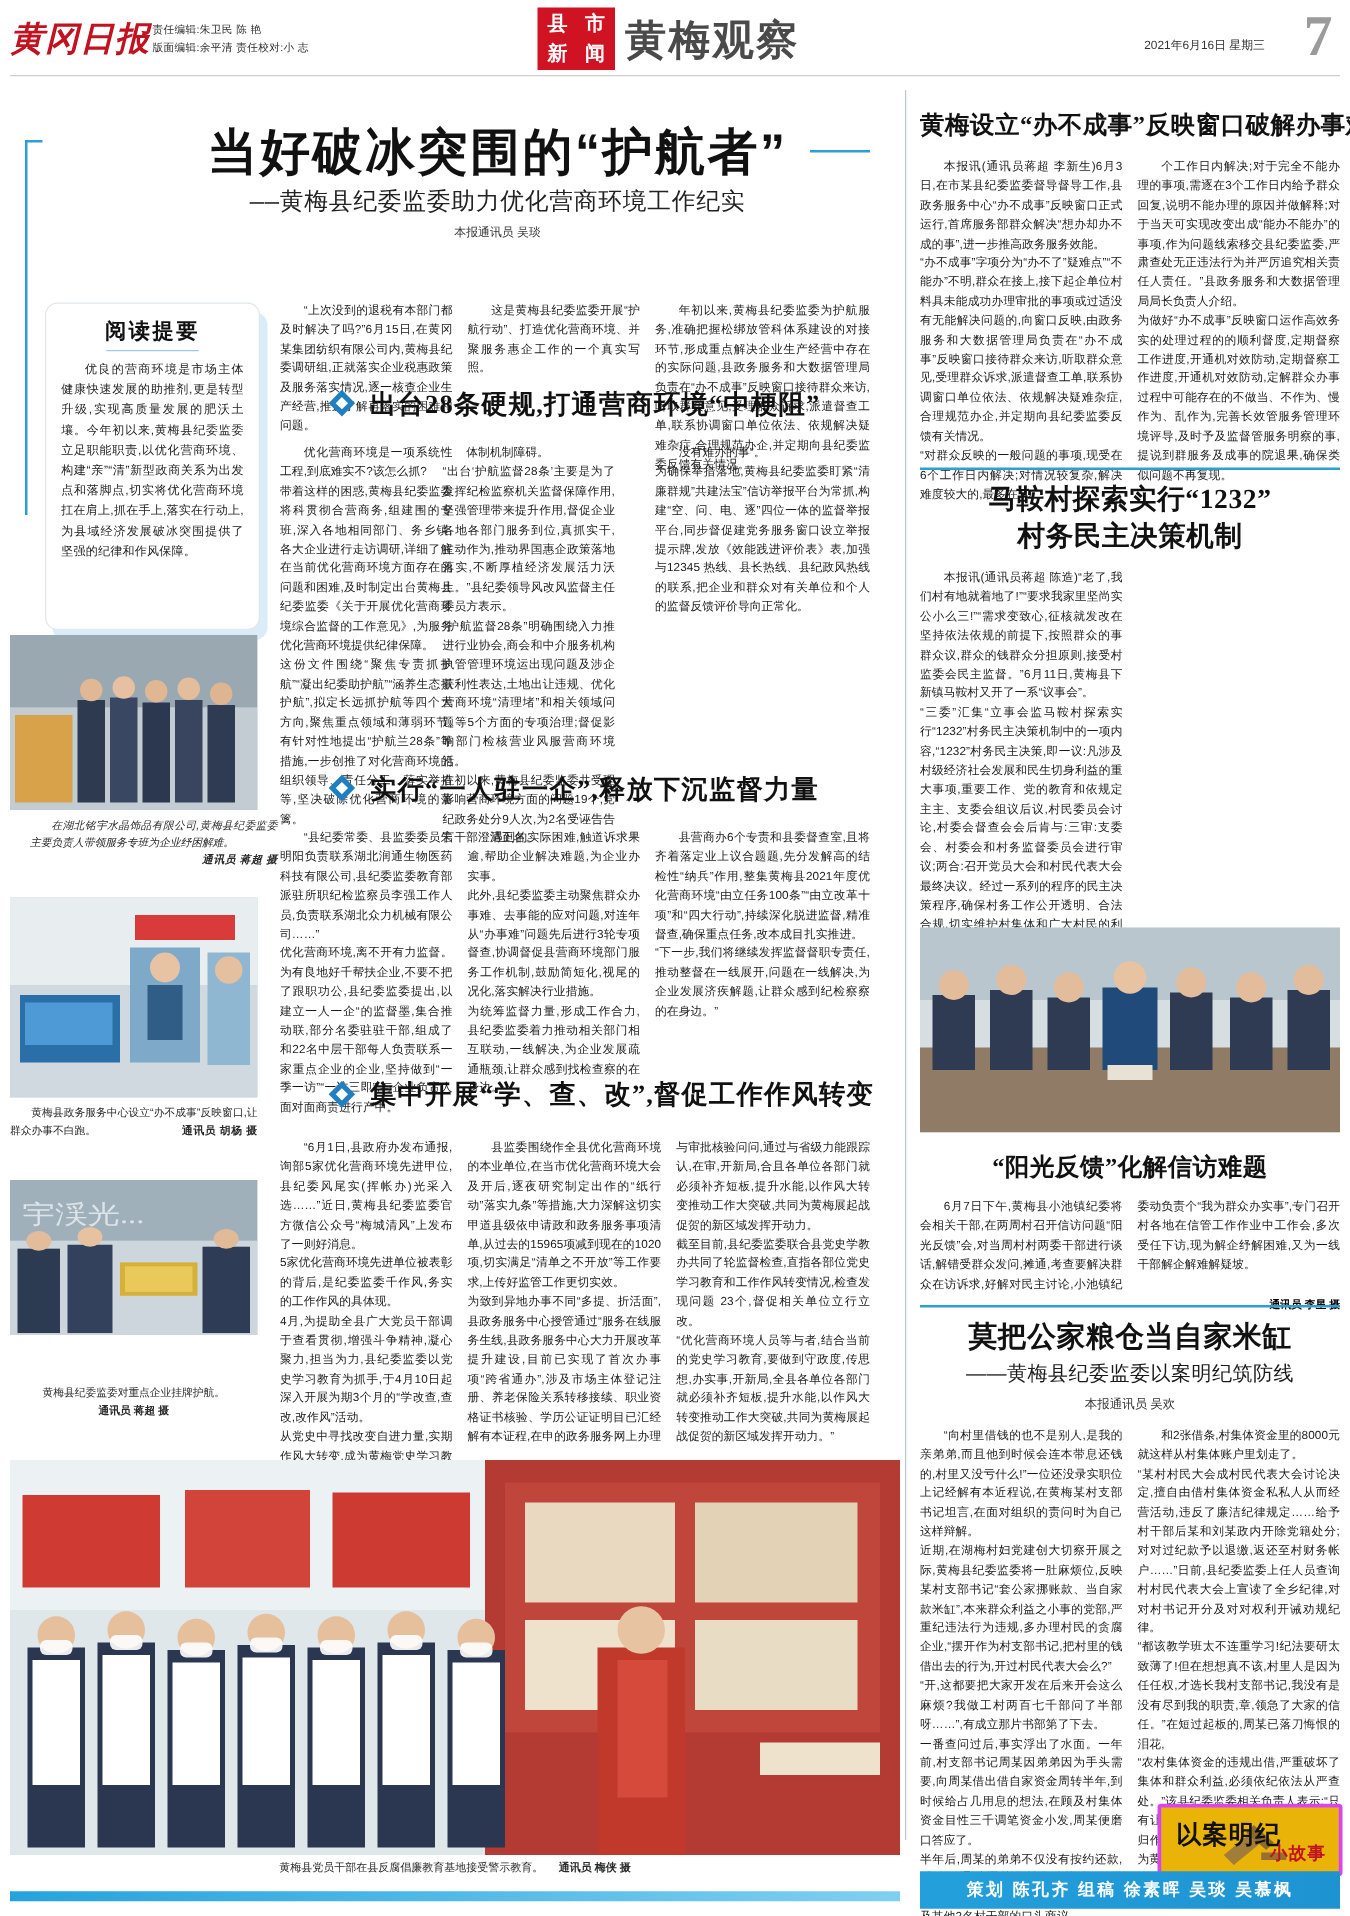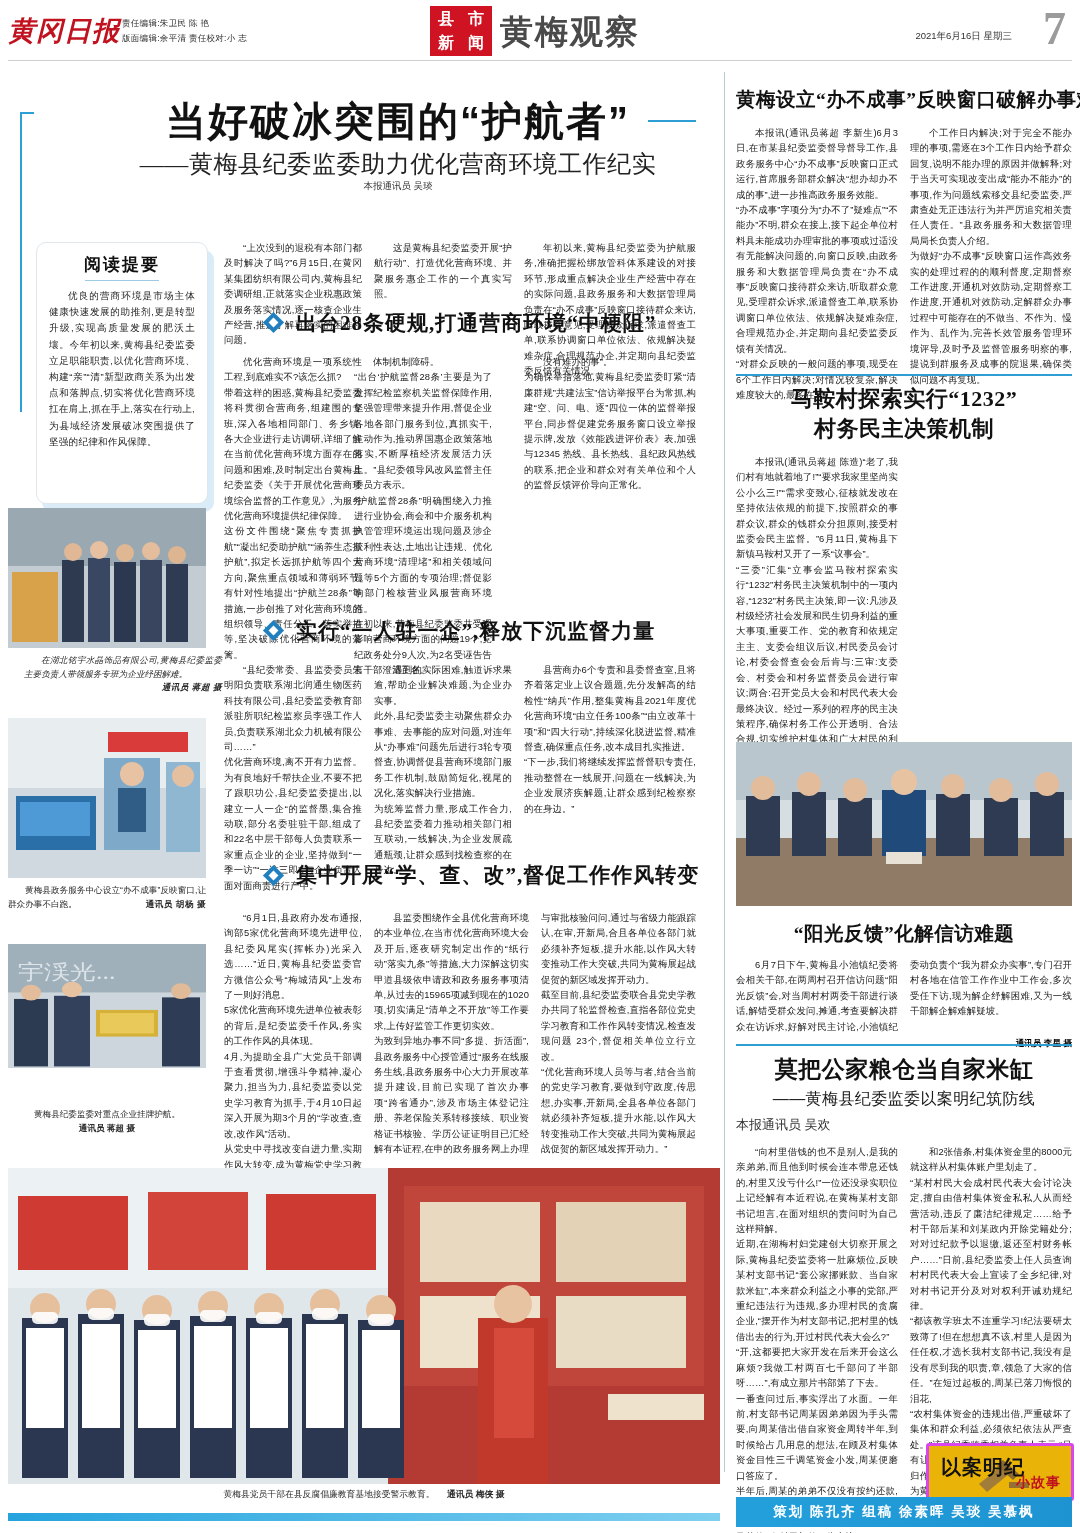--- a/index.html
+++ b/index.html
@@ -62,22 +62,22 @@
 
   .lead-head {
     position: absolute; left: 100px; top: 22px; width: 580px;
     text-align: center;
     font-size: 40px; font-weight: bold; color: #111;
     letter-spacing: 2px; font-family: "Liberation Sans", sans-serif;
     white-space: nowrap;
   }
   .lead-sub {
     position: absolute; left: 100px; top: 76px; width: 580px; text-align: center;
-    font-size: 24px; color: #222; letter-spacing: .6px;
-    font-family: Liberation Serif, serif; white-space: nowrap;
+    font-size: 19px; color: #222; letter-spacing: .6px;
+    font-family: Liberation Mono, monospace; white-space: nowrap;
   }
   .lead-byline {
     position: absolute; left: 100px; top: 108px; width: 580px; text-align: center;
     font-size: 9.5px; color: #333; font-family: "Liberation Sans", sans-serif;
   }
   .lead-deco { position: absolute; left: 640px; top: 48px; width: 48px; height: 2px; background: #2e9fd4; }
 
   
   .summary-shadow {
     position: absolute; left: 34px; top: 178px; width: 172px; height: 262px;
@@ -129,21 +129,21 @@
   .col p { text-indent: 19px; margin: 0; }
 
   
   .right { position: absolute; left: 736px; top: 72px; width: 336px; }
   .r-head {
     font-size: 19.5px; font-weight: bold; color: #111; text-align: center;
     letter-spacing: .5px; font-family: "Liberation Serif", serif; white-space: nowrap;
   }
   .r-head2 { font-size: 22px; line-height: 30px; }
   .r-sub { font-size: 16px; text-align: center; color: #1a1a1a; font-family:"Liberation Sans",sans-serif; letter-spacing:.4px; white-space:nowrap;}
-  .r-byline { font-size: 13px; text-align: left; color: #333; font-family: Liberation Sans, sans-serif; }
+  .r-byline { font-size: 10px; text-align: center; color: #333; font-family: Liberation Serif, serif; }
   .r-rule { height: 2px; background: #2e9fd4; }
 
   
   .stamp {
     position: absolute; right: 6px; top: 1443px; width: 148px; height: 58px;
     border: 3px solid #d946ef; border-radius: 3px; background: #eab308;
   }
   .stamp-t1 {
     position: absolute; left: 12px; top: 8px; font-size: 20px; font-weight: bold;
     color: #111; letter-spacing: 1px; font-family: "Liberation Serif", serif;

